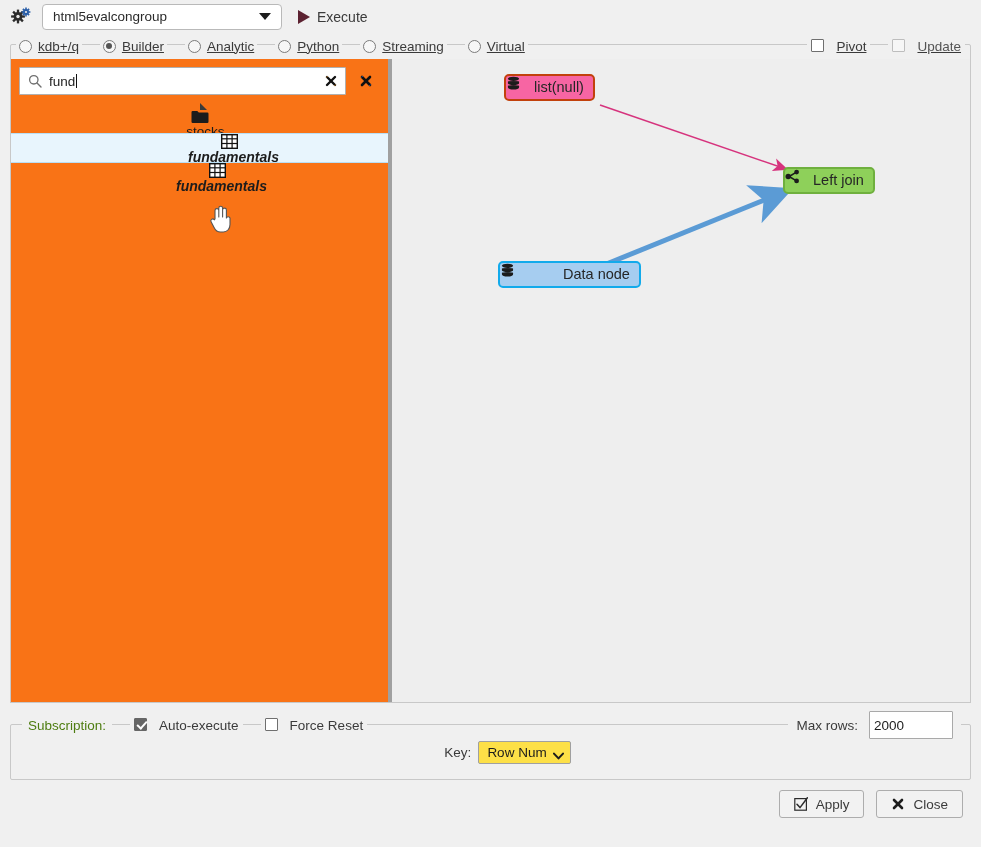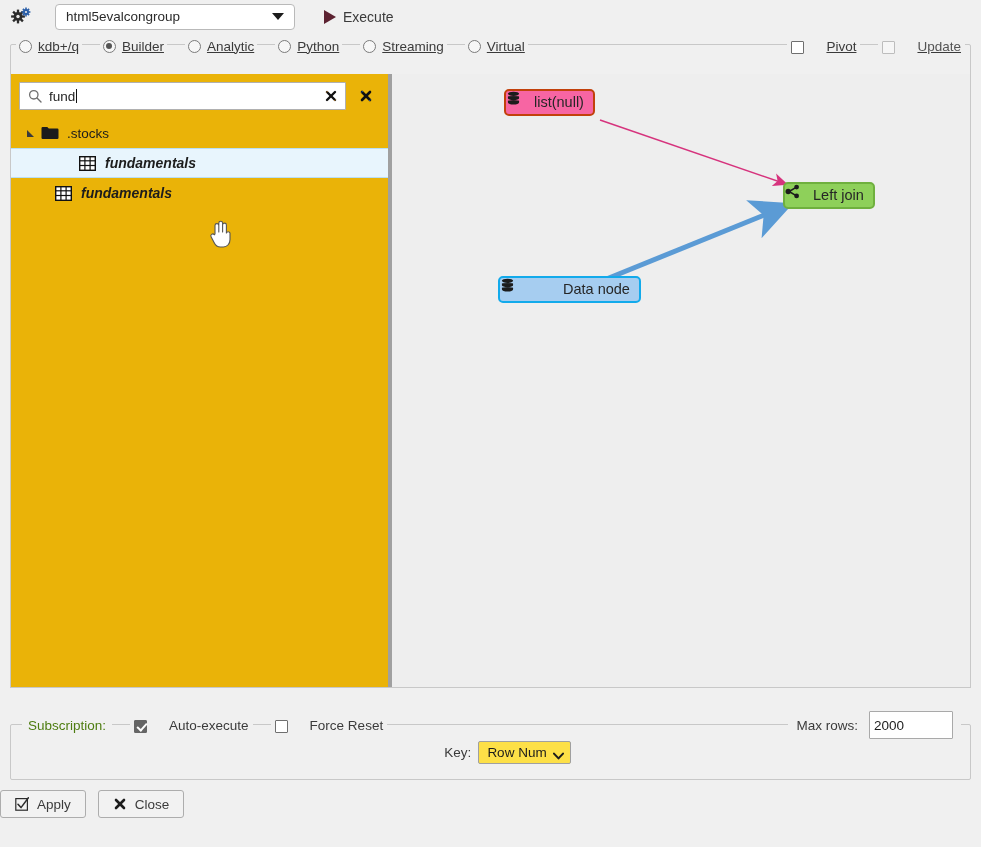--- a/index.html
+++ b/index.html
@@ -7,21 +7,21 @@
     width:981px;height:847px;
     background:#f0f0f0;
     font-family:"Liberation Sans", sans-serif;
     font-size:13px;color:#3a3a3a;
     overflow:hidden;position:relative;
     -webkit-font-smoothing:antialiased;
   }
   .app{position:absolute;inset:0;display:flex;flex-direction:column;}
 
   
-  .toolbar{height:33px;display:flex;align-items:center;padding:0 10px;gap:23px;flex:0 0 auto;}
+  .toolbar{height:33px;display:flex;align-items:center;padding:0 10px;gap:10px;flex:0 0 auto;}
   .gears-icon{width:22px;height:22px;flex:0 0 auto;display:flex;align-items:center;justify-content:center;}
   .conn-select{
     width:240px;height:26px;background:#fff;border:1px solid #b9b9b9;border-radius:4px;
     display:flex;align-items:center;padding:0 6px 0 10px;box-sizing:border-box;
   }
   .conn-select .val{flex:1;font-size:13.5px;color:#2b2b2b;white-space:nowrap;overflow:hidden;}
   .caret-dn{width:0;height:0;border-left:6px solid transparent;border-right:6px solid transparent;border-top:7px solid #1c1c1c;margin-right:4px;}
   .execute-btn{display:flex;align-items:center;gap:7px;padding:2px 6px;cursor:default;}
   .play-tri{width:0;height:0;border-top:7px solid transparent;border-bottom:7px solid transparent;border-left:12px solid #5c2231;}
   .execute-btn .lbl{font-size:14px;color:#3b3b3b;}
@@ -30,44 +30,44 @@
   .modebar{height:26px;display:flex;align-items:center;padding:0 16px;gap:0;position:relative;flex:0 0 auto;text-decoration:underline;}
   .group-frame{
     position:absolute;left:10px;right:10px;top:11px;bottom:-628px;
     border:1px solid #c8c8c8;border-top:1px solid #c8c8c8;border-radius:2px;pointer-events:none;
   }
   .radio{display:flex;align-items:center;gap:6px;margin-right:18px;position:relative;z-index:2;background:#f0f0f0;padding:0 3px;cursor:default;}
   .radio .dot{width:13px;height:13px;border:1.5px solid #7b7b7b;border-radius:50%;box-sizing:border-box;background:#f7f7f7;position:relative;}
   .radio.sel .dot::after{content:"";position:absolute;left:50%;top:50%;width:6px;height:6px;margin:-3px 0 0 -3px;border-radius:50%;background:#555;}
   .radio .lbl{font-size:13.5px;color:#3b3b3b;white-space:nowrap;}
   .modebar .spacer{flex:1;}
-  .chk{display:flex;align-items:flex-end;gap:22px;margin-left:18px;position:relative;z-index:2;background:#f0f0f0;padding:0 4px;cursor:default;}
+  .chk{display:flex;align-items:flex-start;gap:12px;margin-left:18px;position:relative;z-index:2;background:#f0f0f0;padding:0 4px;cursor:default;}
   .chk .box{width:13px;height:13px;border:1.5px solid #6f6f6f;background:#fff;box-sizing:border-box;position:relative;border-radius:1px;}
   .chk.disabled .box{border-color:#bdbdbd;background:#f6f6f6;}
   .chk.disabled .lbl{color:#545454;}
   .chk.on .box{background:#666;border-color:#666;}
   .chk.on .box::after{content:"";position:absolute;left:3.5px;top:0.5px;width:4px;height:8px;border:solid #fff;border-width:0 2px 2px 0;transform:rotate(42deg);}
   .chk .lbl{font-size:13.5px;color:#3b3b3b;white-space:nowrap;}
 
   
-  .main{flex:1;display:flex;position:relative;margin:15px 10px;border:1px solid #c8c8c8;border-top:none;box-sizing:border-box;background:#eab308;min-height:0;}
+  .main{flex:1;display:flex;position:relative;margin:0 10px;border:1px solid #c8c8c8;border-top:none;box-sizing:border-box;background:#f97316;min-height:0;}
   .left-pane{width:377px;flex:0 0 auto;display:flex;flex-direction:column;position:relative;padding:8px 0 0 0;box-sizing:border-box;}
   .search-row{display:flex;align-items:center;gap:0;padding:0 8px 0 8px;}
   .search-box{
     flex:1;height:28px;background:#fff;border:1px solid #b0b0b0;display:flex;align-items:center;
     padding:0 6px 0 8px;box-sizing:border-box;border-radius:1px;
   }
   .mag{width:14px;height:14px;flex:0 0 auto;margin-right:7px;}
   .search-text{flex:1;font-size:13.5px;color:#1e1e1e;position:relative;white-space:nowrap;}
   .caret-bar{display:inline-block;width:1px;height:14px;background:#111;vertical-align:-2px;margin-left:1px;}
   .x-ico{width:16px;height:16px;flex:0 0 auto;cursor:default;}
   .x-outer{margin-left:12px;margin-right:6px;}
 
   .tree{flex:1;overflow:hidden;padding-top:8px;}
-  .tree-row{height:30px;display:flex;align-items:center;box-sizing:border-box;padding-left:8px;position:relative;}
+  .tree-row{height:30px;display:flex;align-items:center;box-sizing:border-box;padding-left:8px;position:relative;flex-direction:column;}
   .tree-row.sel{background:#e8f5fd;border:1px solid #b9dff5;border-left:none;border-right:none;}
   .tw{width:22px;display:flex;align-items:center;justify-content:center;flex:0 0 auto;}
   .tw-tri{width:0;height:0;border-left:7px solid #3b3b3b;border-top:7px solid transparent;border-bottom:0 solid transparent;transform:rotate(0deg);}
   .folder-ico{width:18px;height:14px;flex:0 0 auto;margin-right:8px;}
   .table-ico{width:17px;height:15px;flex:0 0 auto;margin-right:9px;}
   .node-lbl{font-size:13.5px;color:#1c1c1c;}
   .node-lbl.tbl{font-weight:bold;font-style:italic;font-size:14px;}
   .indent-2{padding-left:68px;}
   .indent-2b{padding-left:44px;}
 
@@ -104,21 +104,21 @@
   .key-row{height:34px;display:flex;align-items:center;justify-content:center;position:relative;z-index:2;}
   .key-row .lbl{font-size:13.5px;color:#3b3b3b;margin-right:7px;margin-left:34px;}
   .key-sel{
     height:23px;min-width:82px;border:1px solid #a0a0a0;background:#fde047;border-radius:2px;
     display:flex;align-items:center;padding:0 6px 0 8px;gap:6px;box-sizing:border-box;
   }
   .key-sel .val{font-size:13.5px;color:#1c1c1c;}
   .chev{width:11px;height:8px;flex:0 0 auto;}
 
   
-  .footer{flex:0 0 auto;height:72px;display:flex;align-items:center;justify-content:flex-start;gap:12px;padding:0 18px 14px 0;box-sizing:border-box;}
+  .footer{flex:0 0 auto;height:72px;display:flex;align-items:center;justify-content:flex-end;gap:12px;padding:0 18px 14px 0;box-sizing:border-box;}
   .btn{
     height:28px;min-width:80px;border:1px solid #adadad;background:#f2f2f2;border-radius:3px;
     display:flex;align-items:center;justify-content:center;gap:8px;padding:0 14px;box-sizing:border-box;cursor:default;
   }
   .btn .lbl{font-size:13.5px;color:#3b3b3b;}
   .btn .ico{width:14px;height:14px;flex:0 0 auto;}
 </style>
 </head>
 <body>
 

